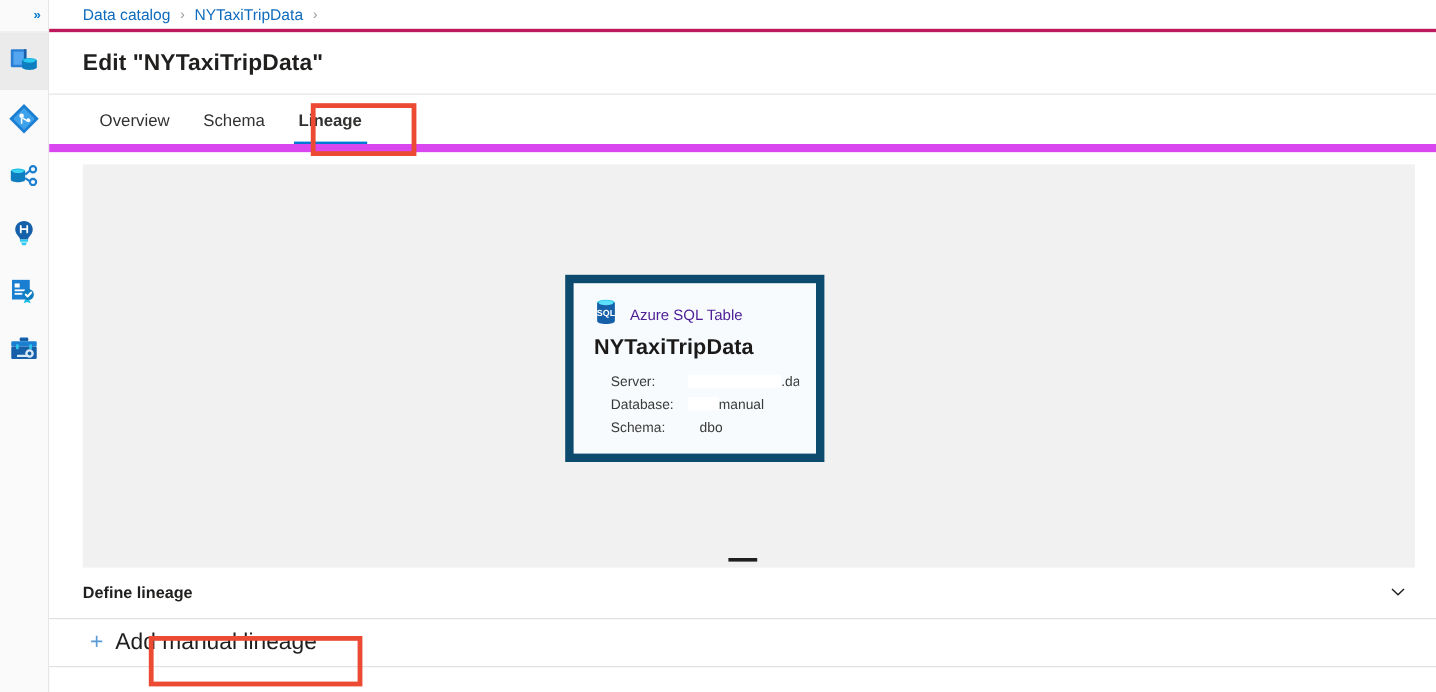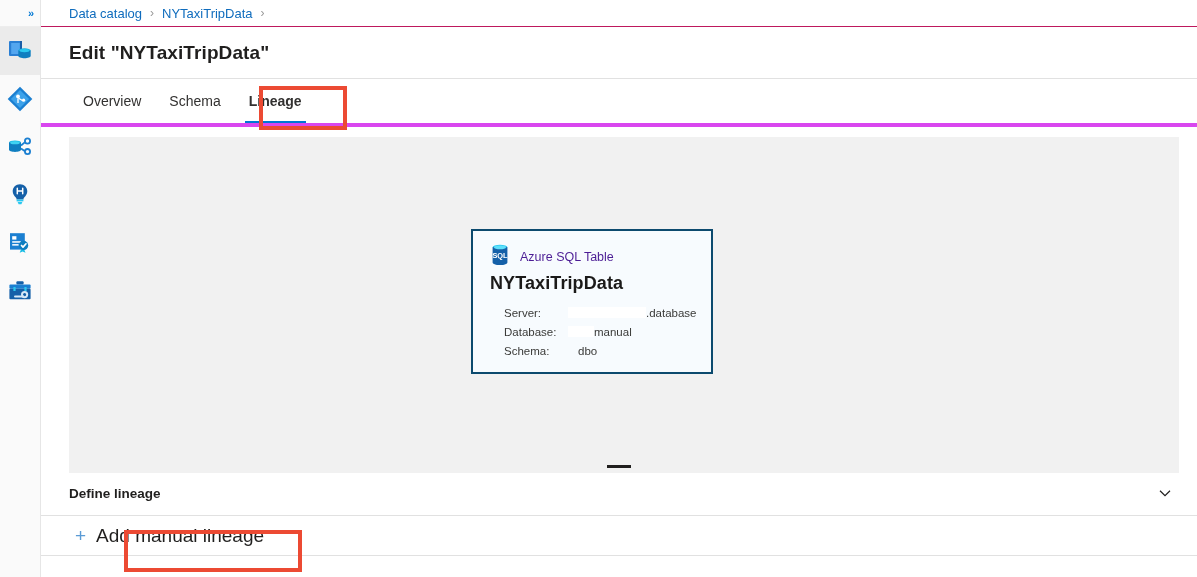--- a/index.html
+++ b/index.html
@@ -67,21 +67,21 @@
     height: 577px;
   }
 
   
   #breadcrumb {
     height: 27px;
     display: flex;
     align-items: center;
     padding-left: 28px;
     box-sizing: border-box;
-    border-bottom: 1px solid #be185d;
+    border-bottom: 3px solid #be185d;
     background: #fff;
   }
   .crumb-link {
     color: #0f6cbd;
     font-size: 13px;
     cursor: pointer;
     white-space: nowrap;
   }
   .crumb-sep {
     color: #9a9a9a;
@@ -107,21 +107,21 @@
     letter-spacing: .1px;
   }
 
   
   #tabs {
     height: 48px;
     display: flex;
     align-items: stretch;
     padding-left: 28px;
     box-sizing: border-box;
-    border-bottom: 4px solid #d946ef;
+    border-bottom: 7px solid #d946ef;
     background: #fff;
   }
   .tab {
     display: flex;
     align-items: center;
     padding: 0 14px;
     font-size: 14px;
     color: #323130;
     cursor: pointer;
     position: relative;
@@ -150,23 +150,23 @@
     background: #f1f1f1;
     position: relative;
     overflow: hidden;
   }
 
   
   #node-card {
     position: absolute;
     left: 402px;
     top: 92px;
-    width: 242px;
+    width: 216px;
     background: #f7fbfe;
-    border: 2px solid #0c4a6e;
+    border: 7px solid #0c4a6e;
     box-sizing: border-box;
     padding: 12px 14px 12px 16px;
     cursor: pointer;
   }
   .node-head {
     display: flex;
     align-items: center;
     gap: 9px;
     margin-bottom: 1px;
   }

